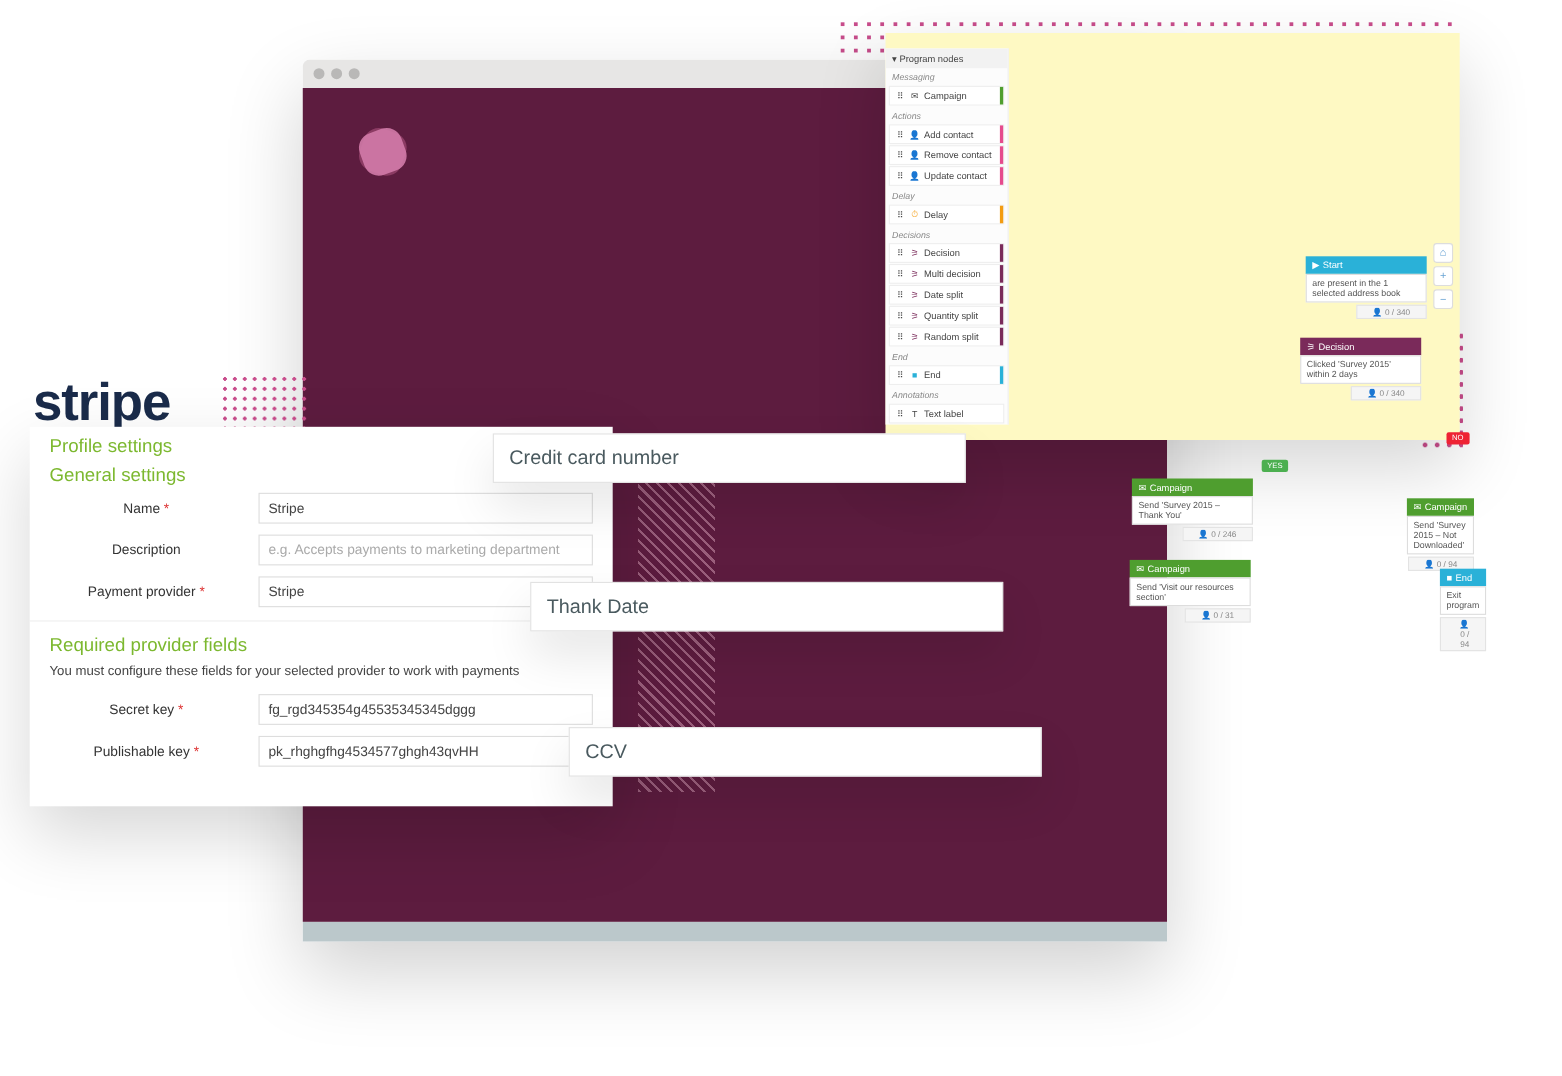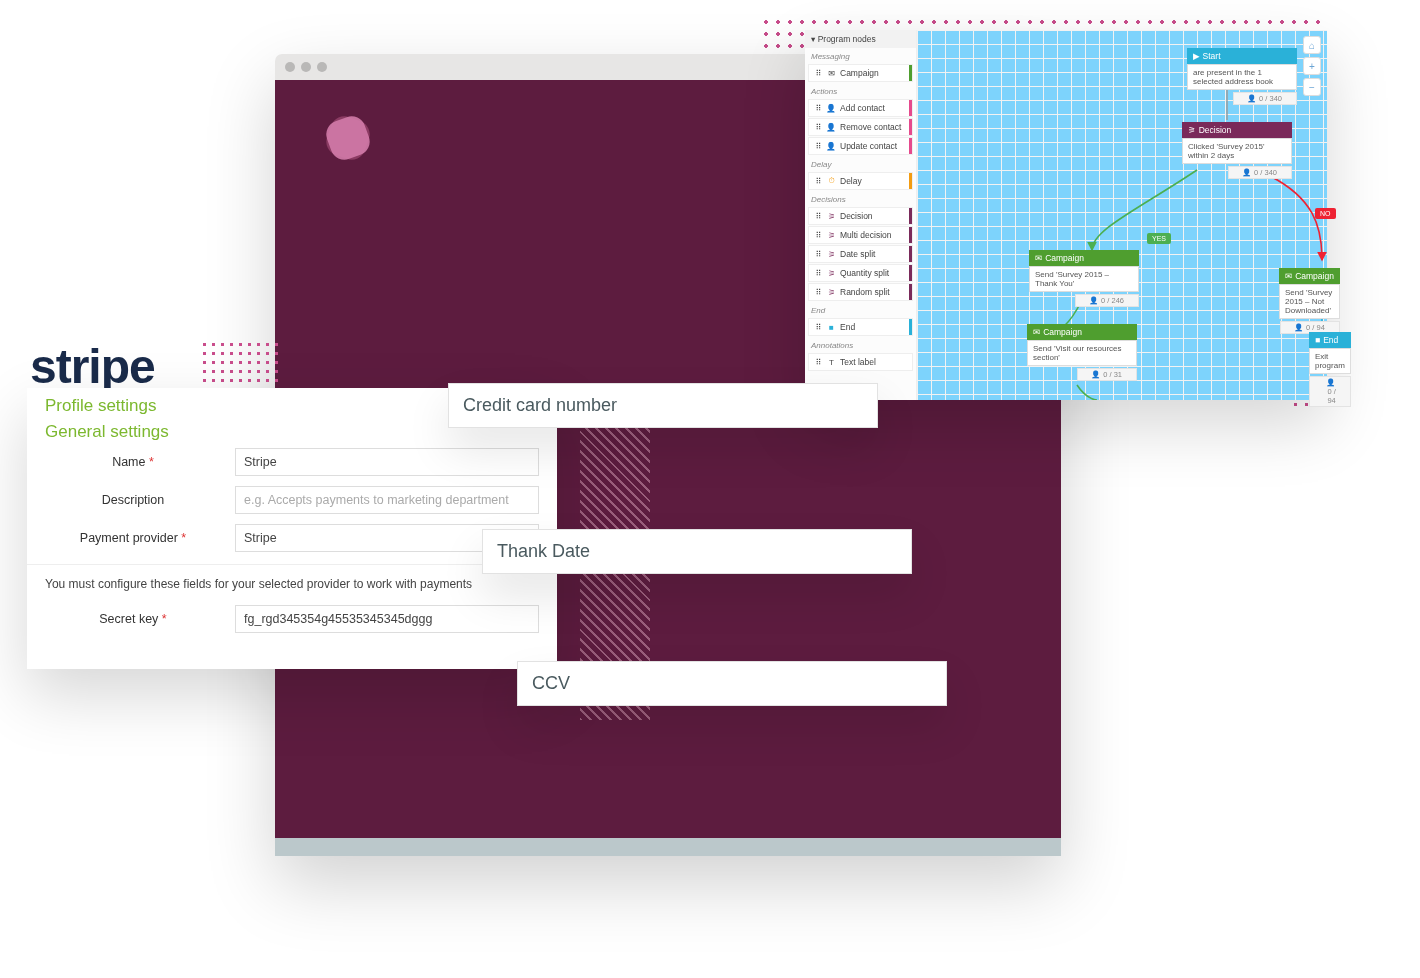--- a/index.html
+++ b/index.html
@@ -37,27 +37,27 @@
 .settings .row { display: flex; align-items: center; margin-bottom: 10px; }
 .settings label { width: 190px; text-align: center; padding-right: 14px; font-size: 12.5px; color: #333; }
 .settings label .req { color: #d33; }
 .settings input[type=text] { flex: 1; border: 1px solid #ddd; padding: 6px 8px; font-size: 12.5px; color: #444; }
 .settings input[type=text]::placeholder { color: #aaa; }
 .settings hr { border: none; border-top: 1px solid #eee; margin: 12px -18px; }
 
 
 .ccfield { position: absolute; background: #fff; border: 1px solid #e2e2e2; width: 430px;
   padding: 11px 14px; font-size: 18px; color: #4a5a5f; box-shadow: 0 22px 44px rgba(0,0,0,.10); }
-.ccfield.cc { top: 383px; left: 448px; }
+.ccfield.cc { top: 394px; left: 448px; }
 .ccfield.exp { top: 529px; left: 482px; }
 .ccfield.ccv { top: 661px; left: 517px; }
 
 
-.wf { position: absolute; top: 30px; left: 805px; width: 522px; height: 370px; background: #7dd3fc;
-  box-shadow: 0 26px 60px rgba(0,0,0,.16); display: flex; font-size: 9px; }
+.wf { position: absolute; top: 30px; left: 805px; width: 522px; height: 370px; background: #fef9c3;
+  box-shadow: 0 26px 60px rgba(0,0,0,.16); display: flex; font-size: 9px; align-items: center; }
 .wf-side { width: 112px; border-right: 1px solid #eee; background: #fcfcfc; overflow: hidden; }
 .wf-side .hd { background: #f2f2f2; padding: 4px 6px; font-size: 8.5px; color: #444; }
 .wf-side .grp { padding: 4px 6px 2px; font-size: 8px; color: #888; font-style: italic; }
 .wf-side .itm { display: flex; align-items: center; gap: 4px; padding: 3px 5px; margin: 1px 3px;
   background: #fff; border: 1px solid #eee; font-size: 8.5px; color: #444; position: relative; }
 .wf-side .itm .ic { width: 9px; height: 9px; display: inline-flex; align-items: center; justify-content: center; font-size: 8px; }
 .wf-side .itm .bar { position: absolute; right: 0; top: 0; bottom: 0; width: 3px; }
 .wf-canvas { flex: 1; position: relative;
   background-image: linear-gradient(#f2f2f2 1px, transparent 1px), linear-gradient(90deg, #f2f2f2 1px, transparent 1px);
   background-size: 14px 14px; }
@@ -262,22 +262,27 @@
   </div>
   <div class="row">
     <label>Description</label>
     <input type="text" placeholder="e.g. Accepts payments to marketing department" style="">
   </div>
   <div class="row">
     <label><span>Payment provider</span> <span class="req">*</span></label>
     <input type="text" value="Stripe" style="">
   </div>
   <hr>
+  <h3>Required provider fields</h3>
   <div class="desc">You must configure these fields for your selected provider to work with payments</div>
   <div class="row">
     <label><span>Secret key</span> <span class="req">*</span></label>
     <input type="text" value="fg_rgd345354g45535345345dggg" style="">
+  </div>
+  <div class="row">
+    <label><span>Publishable key</span> <span class="req">*</span></label>
+    <input type="text" value="pk_rhghgfhg4534577ghgh43qvHH" style="">
   </div>
 </div>
 
 <div class="ccfield cc">Credit card number</div>
 <div class="ccfield exp">Thank Date</div>
 <div class="ccfield ccv">CCV</div>
 
 </body></html>

